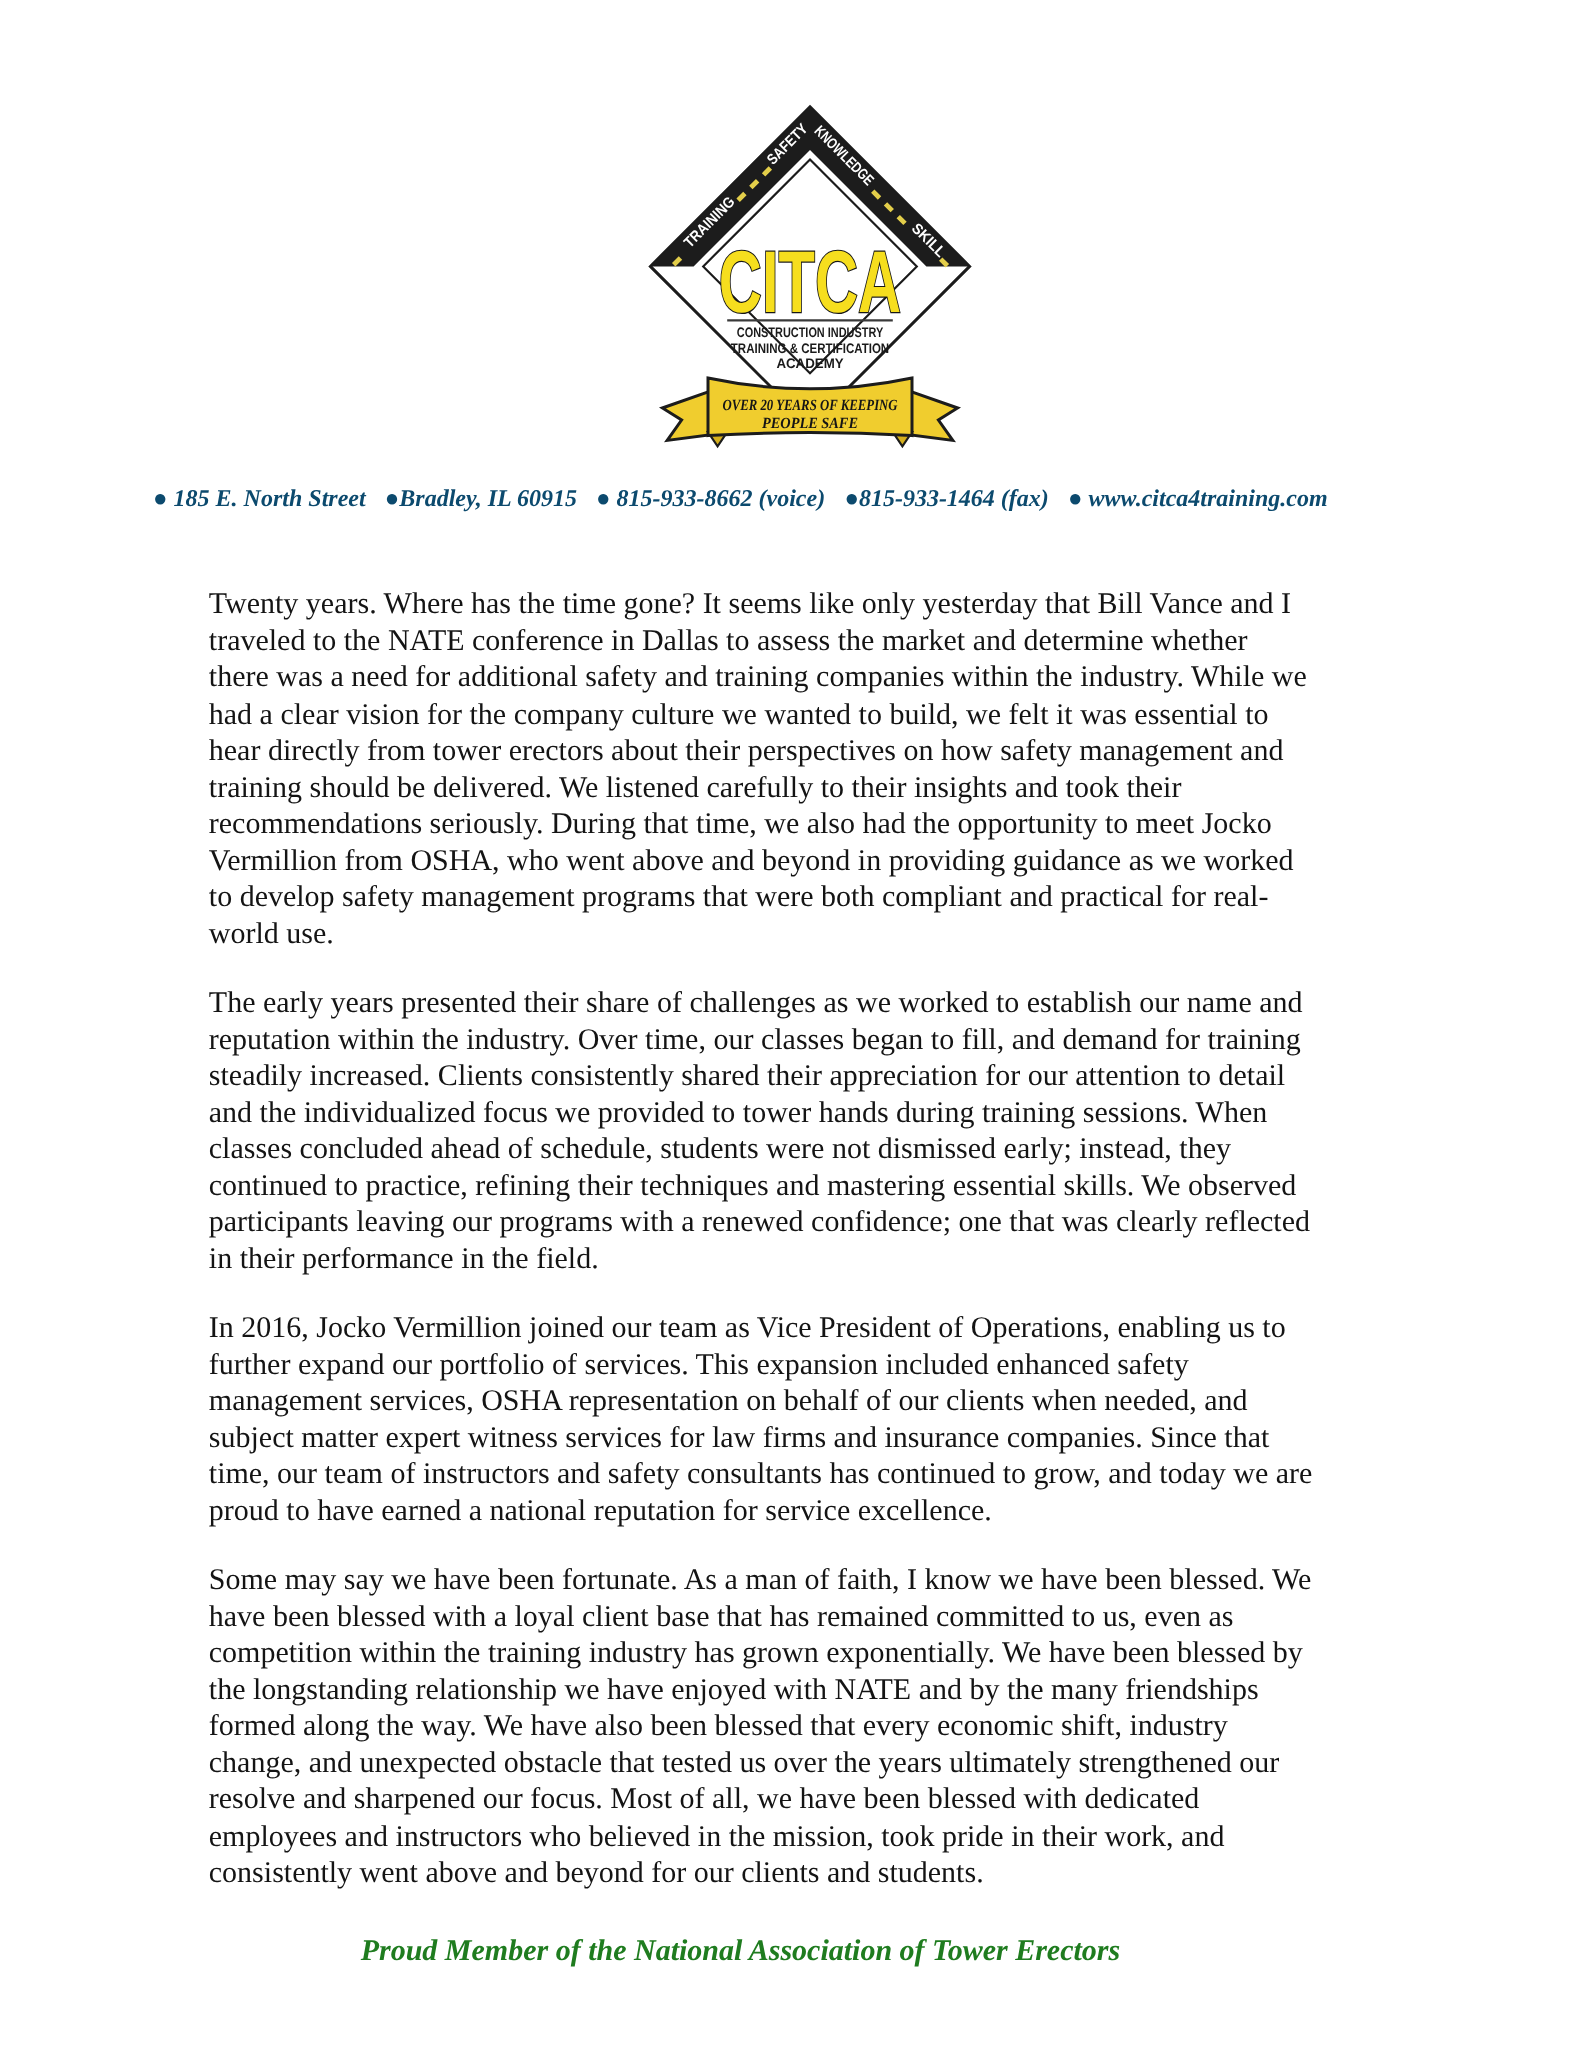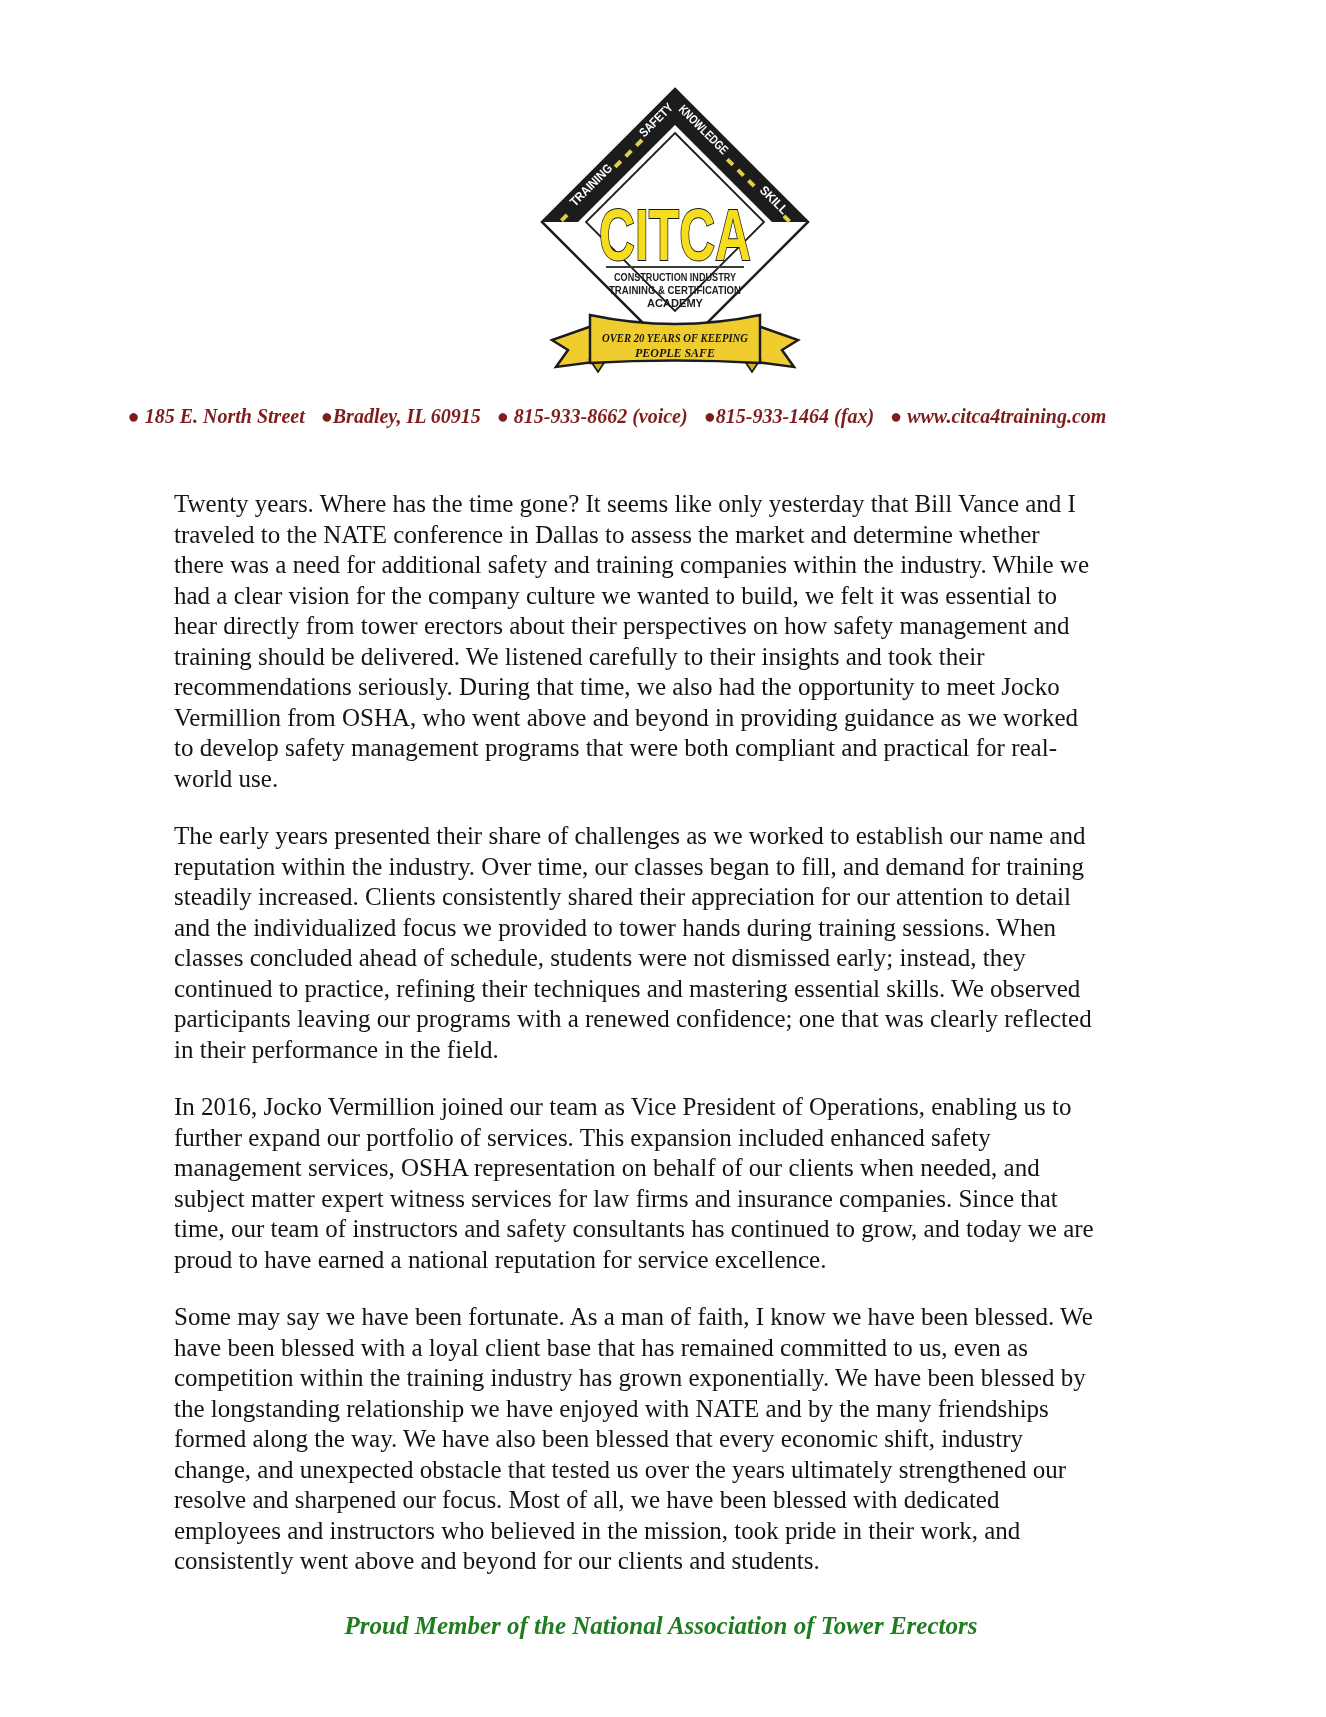--- a/index.html
+++ b/index.html
@@ -19,31 +19,31 @@
                 stroke:#161616; stroke-width:2; paint-order:stroke; }
   .citca-rule { stroke:#3a3a3a; stroke-width:2; }
   .org-line { font-family:"Liberation Sans", sans-serif; font-weight:bold; font-size:11.5px; fill:#1a1a1a; }
   .ribbon-shape { stroke:#1c1c1c; stroke-width:2.5; stroke-linejoin:miter; }
   .ribbon-fold { stroke:#1c1c1c; stroke-width:1.8; }
   .ribbon-text { font-family:"Liberation Serif", serif; font-weight:bold; font-style:italic;
                  font-size:13px; fill:#151515; }
 
   .contact-line {
     position:absolute; top:405px; left:0; width:1234px; text-align:center;
-    font-weight:bold; font-style:italic; font-size:20px; white-space:nowrap; color:#7f1d1d;
+    font-weight:bold; font-style:italic; font-size:20px; white-space:nowrap; color:#0c4a6e;
   }
   .contact-item { margin:0 8px; }
 
   .body-text { position:absolute; left:174px; top:489px; width:920px;
                font-size:25px; line-height:30.5px; text-align:left; }
   .para { margin:0 0 27px 0; padding:0; }
 
   .footer-line {
     position:absolute; top:1612px; left:0; width:1234px; text-align:center;
-    font-weight:bold; font-style:italic; font-size:25px; color:#1F7C1F;padding-left:44px;
+    font-weight:bold; font-style:italic; font-size:25px; color:#1F7C1F;
   }
 </style>
 </head>
 <body>
 
 <div class="page">
 
   <div class="logo-wrap">
     <svg class="logo-svg" viewBox="0 0 270 296">
 

